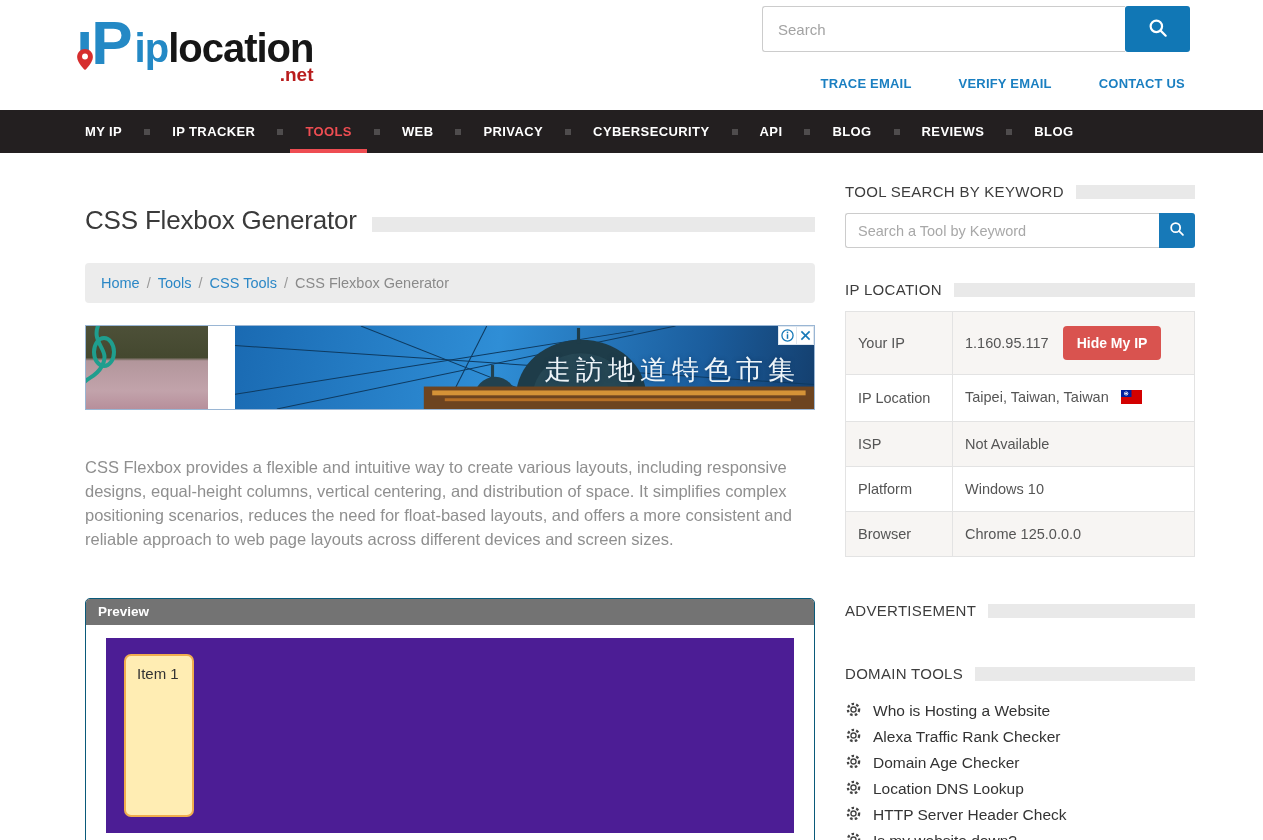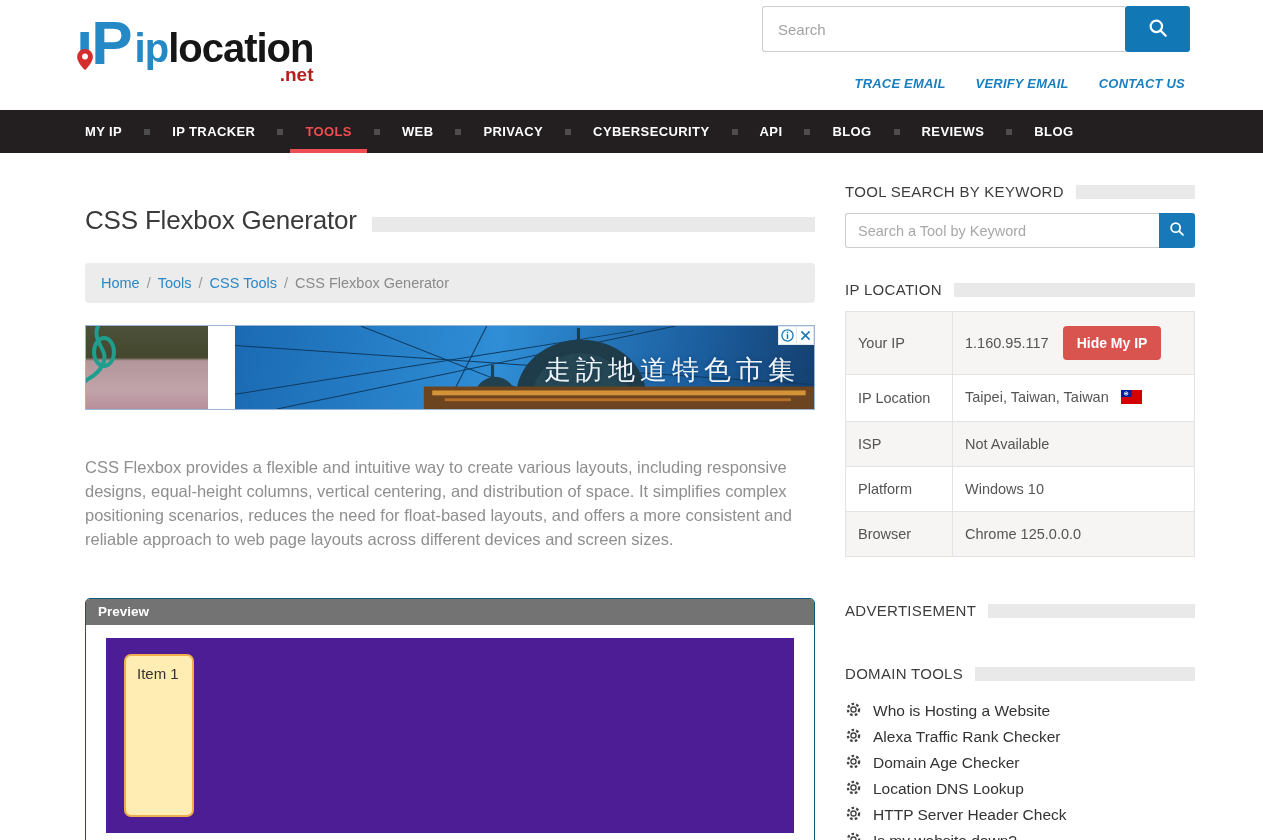--- a/index.html
+++ b/index.html
@@ -17,21 +17,21 @@
   .lt-loc { color:#161616; }
   .lt-net { color:#b91c1c; font-size:19px; font-weight:bold; text-align:right; margin-top:-4px; }
 
   .search-box { position:absolute; right:73px; top:6px; width:428px; height:46px; display:flex; }
   .search-box input { flex:1; border:1px solid #ccc; border-right:none; border-radius:3px 0 0 3px;
      padding:0 15px; font-size:15px; color:#666; outline:none; font-family:inherit; }
   .search-box input::placeholder { color:#a3a3a3; }
   .search-btn { width:65px; background:#1177b5; border:none; border-radius:3px; cursor:pointer;
      display:flex; align-items:center; justify-content:center; }
 
-  .header-links { position:absolute; right:78px; top:76px; display:flex; gap:30px;font-style:italic; }
+  .header-links { position:absolute; right:78px; top:76px; display:flex; gap:47px; }
   .header-links a { color:#1a7fc1; font-size:13px; font-weight:bold; text-decoration:none; letter-spacing:.2px; cursor:pointer; }
 
   
   .nav { height:43px; background:#231f20; display:flex; align-items:stretch; padding-left:70px; }
   .nav-item { display:flex; align-items:center; padding:2px 15px; color:#fff; font-size:13px;
      font-weight:bold; letter-spacing:.4px; text-decoration:none; position:relative; cursor:pointer;text-align:right; }
   .nav-item.active { color:#ee4d52; }
   .nav-item.active::after { content:""; position:absolute; left:0; right:0; bottom:0; height:4px; background:#ee4d52; }
   .nav-sep { width:6px; height:6px; background:#4f4c4d; align-self:center; margin:0 7px; }
 

